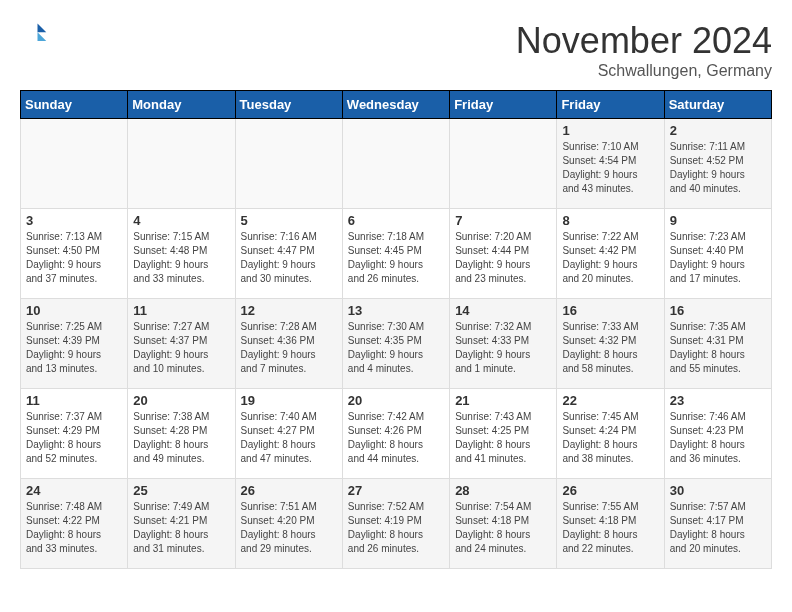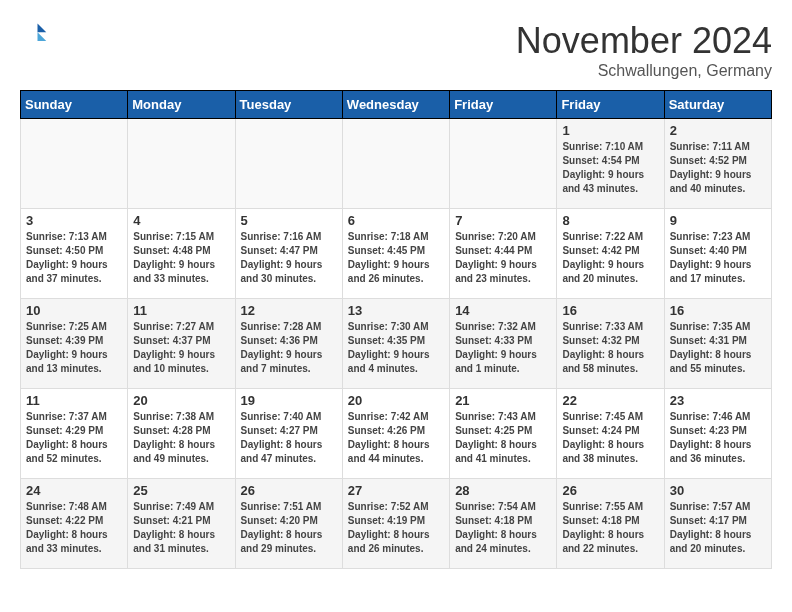--- a/index.html
+++ b/index.html
@@ -79,21 +79,20 @@
     .day-number {
       font-size: 13px;
       font-weight: bold;
       display: block;
       margin-bottom: 2px;
     }
     .day-info {
       font-size: 10px;
       line-height: 1.4;
       color: #444;
-      font-weight: bold;
     }
     .empty-cell {
       background: #f9f9f9 !important;
     }
   </style>
 </head>
 <body>
 
 <div class="header">
   <div class="logo">

